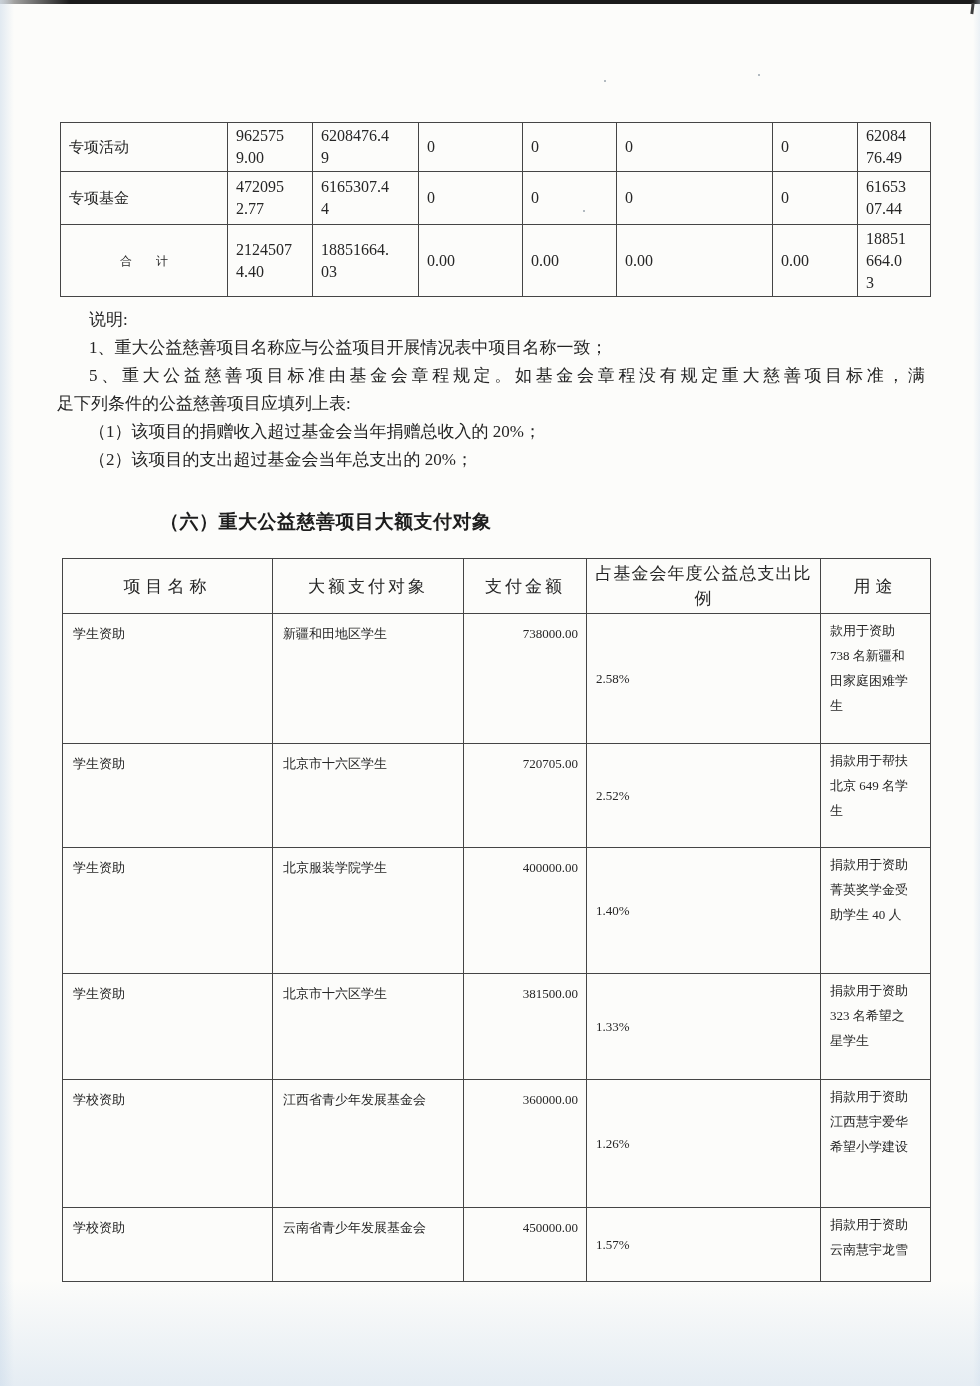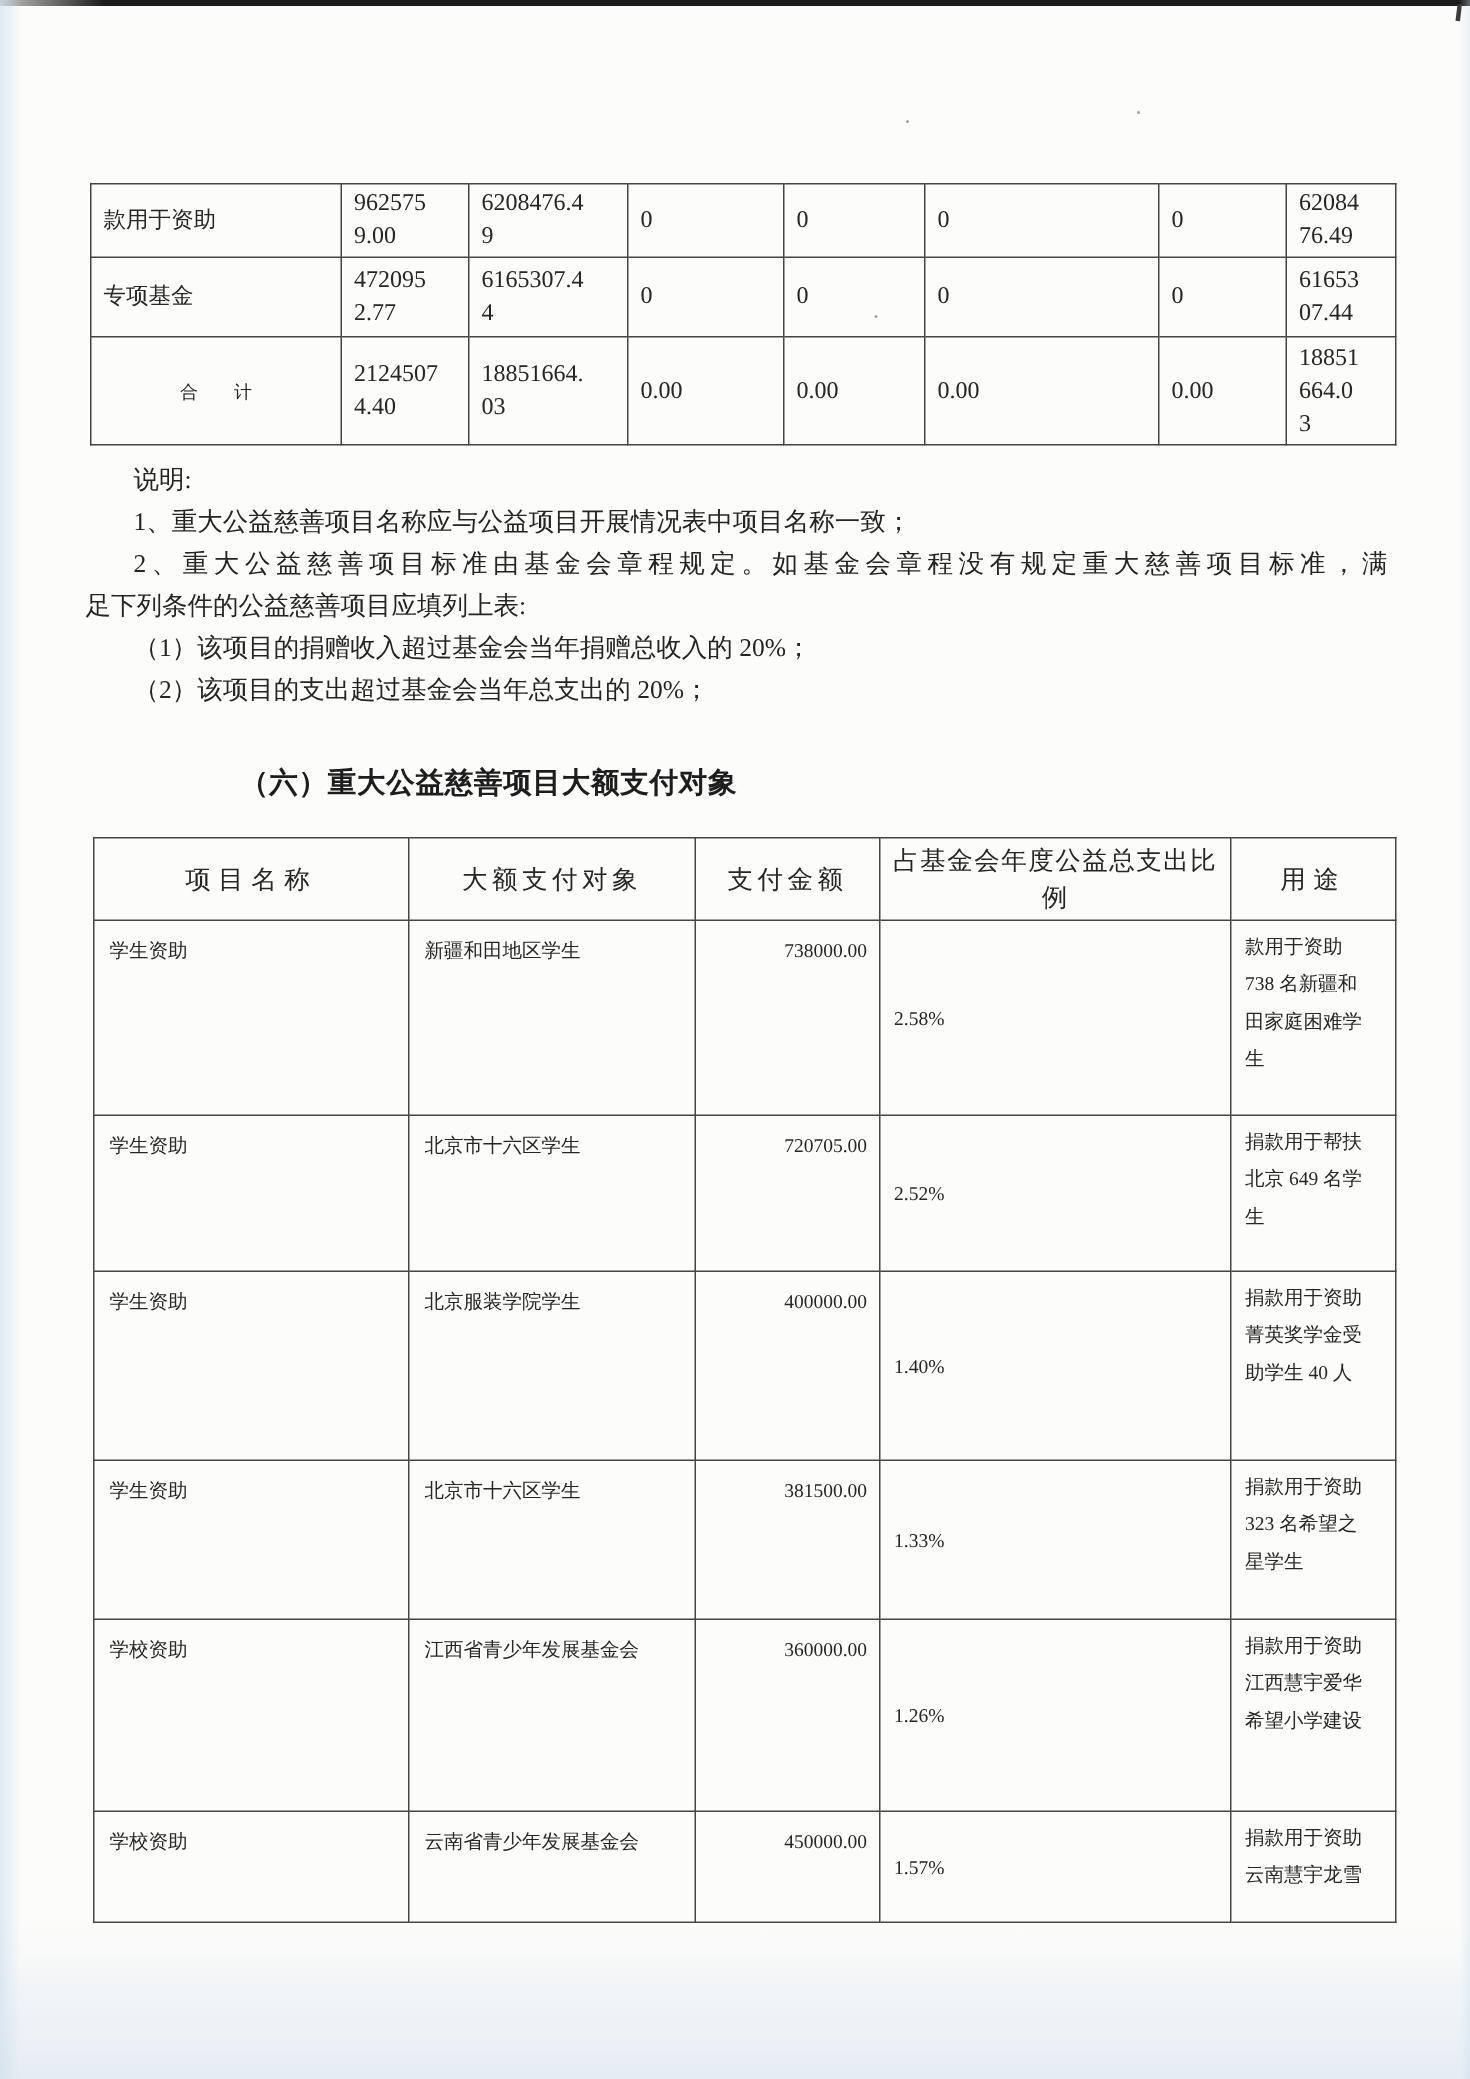--- a/index.html
+++ b/index.html
@@ -85,21 +85,21 @@
         <col style="width:85px">
         <col style="width:106px">
         <col style="width:104px">
       <col style="width:94px">
         <col style="width:156px">
         <col style="width:85px">
         <col style="width:73px">
     </colgroup>
     <tbody>
         <tr class="rowA">
-      <td class="lab">款用于资助</td>
+      <td class="lab">专项活动</td>
       <td class="c2">9625759.00</td>
       <td class="c3">6208476.49</td>
       <td class="c4">0</td>
       <td class="c5">0</td>
       <td class="c6">0</td>
       <td class="c7">0</td>
       <td class="c8">6208476.49</td>
     </tr>
     <tr class="rowB">
       <td class="lab">专项基金</td>
@@ -120,21 +120,21 @@
       <td class="c6">0.00</td>
       <td class="c7">0.00</td>
       <td class="c8">18851664.03</td>
     </tr>
   </tbody>
     </table>
 
   <div class="notes">
     <div class="nl ind">说明:</div>
     <div class="nl ind">1、重大公益慈善项目名称应与公益项目开展情况表中项目名称一致；</div>
-    <div class="nl ind just">2、重大公益慈善项目标准由基金会章程规定。如基金会章程没有规定重大慈善项目标准，满</div>
+    <div class="nl ind just">5、重大公益慈善项目标准由基金会章程规定。如基金会章程没有规定重大慈善项目标准，满</div>
     <div class="nl">足下列条件的公益慈善项目应填列上表:</div>
     <div class="nl ind">（1）该项目的捐赠收入超过基金会当年捐赠总收入的 20%；</div>
     <div class="nl ind">（2）该项目的支出超过基金会当年总支出的 20%；</div>
   </div>
 
   <div class="title">（六）重大公益慈善项目大额支付对象</div>
 
   <table class="t2">
     <colgroup>
       <col style="width:210px">

